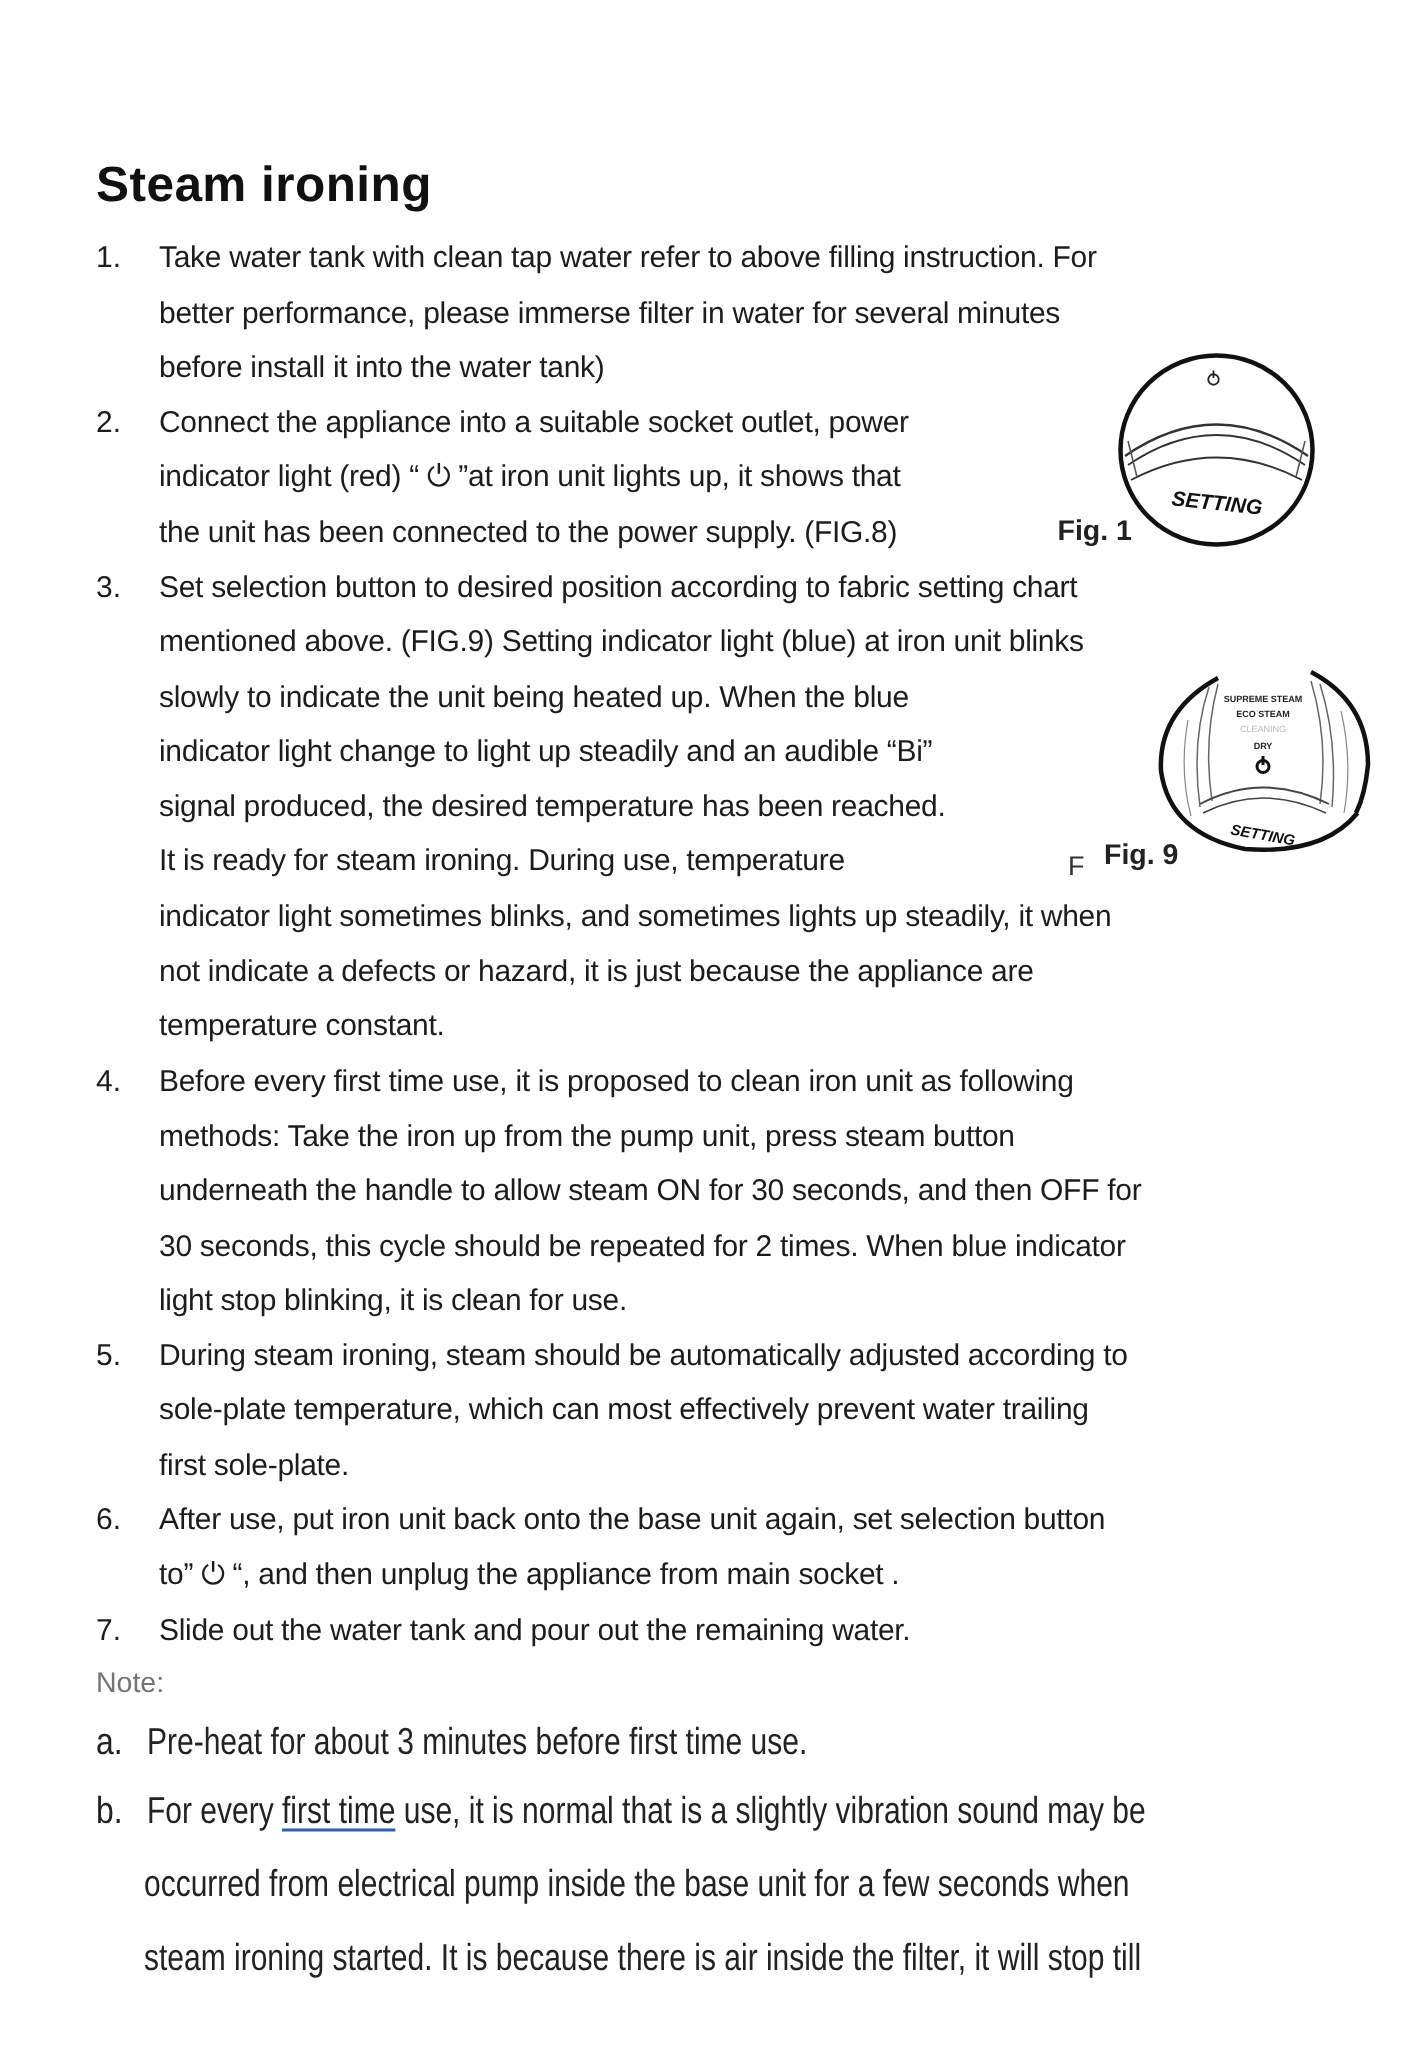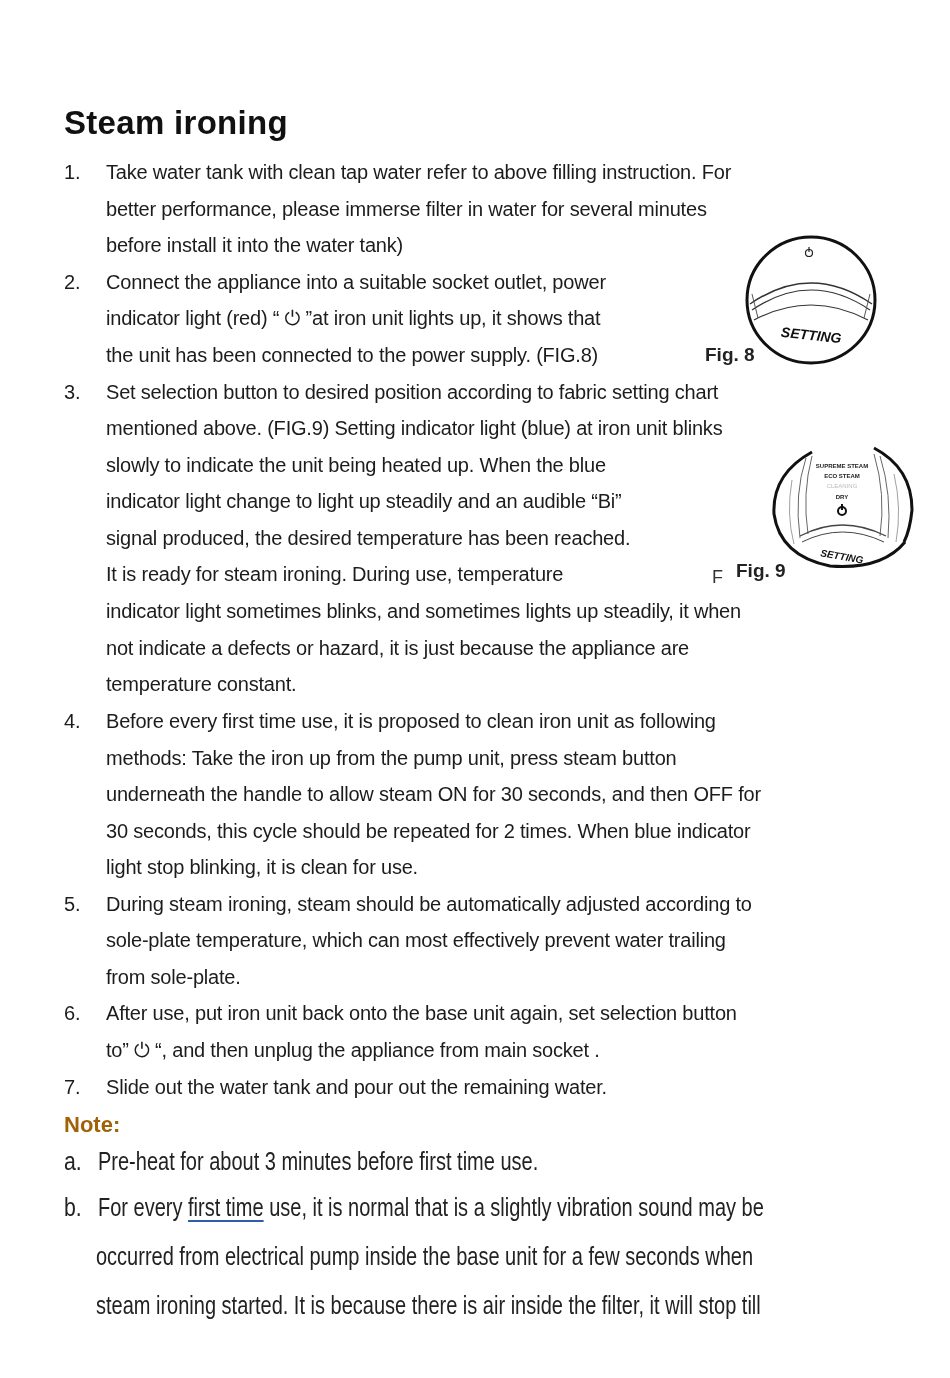--- a/index.html
+++ b/index.html
@@ -2,21 +2,21 @@
 <html><head>
 <meta charset="utf-8">
 <style>
   html, body { margin: 0; padding: 0; background: #ffffff; }
   body { width: 950px; height: 1378px; position: relative; overflow: hidden; color: #1a1a1a; }
   .page { position: absolute; left: 0; top: 12px; width: 812px; height: 1378px; }
   .title { position: absolute; left: 64px; top: 92px; font-family: "Liberation Sans", sans-serif; font-weight: bold; font-size: 33px; color: #111; letter-spacing: 0.3px; }
   .line { position: absolute; font-family: "Liberation Sans", sans-serif; font-size: 20px; color: #1c1c1c; white-space: nowrap; letter-spacing: -0.2px; }
   .num { position: absolute; left: 64px; font-family: "Liberation Sans", sans-serif; font-size: 20px; color: #1c1c1c; }
   .body { left: 106px; }
-  .note-head { position: absolute; left: 64px; top: 1100px; font-family: "Liberation Sans", sans-serif; font-weight: bold; font-size: 22px; color: #a16207; }
+  .note-head { position: absolute; left: 64px; top: 1100px; font-family: "Liberation Sans", sans-serif; font-weight: normal; font-size: 19px; color: #737373; }
   .nline { position: absolute; font-family: "Liberation Sans Narrow", "Liberation Sans", sans-serif; font-size: 25px; color: #222; white-space: nowrap; transform-origin: left top; }
   .nletter { position: absolute; left: 64px; font-family: "Liberation Sans", sans-serif; font-size: 25px; color: #222; transform: scaleX(0.85); transform-origin: left top; }
   .link { color: #222; text-decoration: underline; text-decoration-color: #2f5ea8; text-decoration-thickness: 2px; text-underline-offset: 4px; }
   .figlabel { position: absolute; font-family: "Liberation Sans", sans-serif; font-weight: bold; font-size: 19px; color: #222; }
   .fchar { position: absolute; font-family: "Liberation Sans", sans-serif; font-size: 18px; color: #333; }
   .fig { position: absolute; }
 </style>
 </head>
 <body>
 
@@ -46,21 +46,21 @@
       <path d="M10 86 Q67 56 124 86" fill="none" stroke="#333" stroke-width="1.2"></path>
       <line x1="8" y1="60" x2="14" y2="84" stroke="#555" stroke-width="1"></line>
       <line x1="126" y1="60" x2="120" y2="84" stroke="#555" stroke-width="1"></line>
       <g>
         <circle cx="65" cy="19" r="3.5" fill="none" stroke="#222" stroke-width="1.2"></circle>
         <line x1="65" y1="13" x2="65" y2="18" stroke="#222" stroke-width="1.2"></line>
       </g>
       <text x="67" y="106" text-anchor="middle" font-family="Liberation Sans, sans-serif" font-weight="bold" font-style="italic" font-size="14" fill="#111" transform="rotate(6 67 104)">SETTING</text>
     </svg>
   </div>
-  <span class="figlabel" style="left:705px; top:332px;">Fig. 8</span>
+  <span class="figlabel" style="left:705px; top:332px;">Fig. 1</span>
 
   <div>
     <span class="num" style="top:369px">3.</span>
     <span class="line body" style="top:369px">Set selection button to desired position according to fabric setting chart</span>
     <span class="line body" style="top:405px">mentioned above. (FIG.9) Setting indicator light (blue) at iron unit blinks</span>
     <span class="line body" style="top:442px">slowly to indicate the unit being heated up. When the blue</span>
     <span class="line body" style="top:478px">indicator light change to light up steadily and an audible “Bi”</span>
     <span class="line body" style="top:515px">signal produced, the desired temperature has been reached.</span>
     <span class="line body" style="top:551px">It is ready for steam ironing. During use, temperature</span>
     <span class="line body" style="top:588px">indicator light sometimes blinks, and sometimes lights up steadily, it when</span>
@@ -100,21 +100,21 @@
     <span class="line body" style="top:735px">methods: Take the iron up from the pump unit, press steam button</span>
     <span class="line body" style="top:771px">underneath the handle to allow steam ON for 30 seconds, and then OFF for</span>
     <span class="line body" style="top:808px">30 seconds, this cycle should be repeated for 2 times. When blue indicator</span>
     <span class="line body" style="top:844px">light stop blinking, it is clean for use.</span>
   </div>
 
   <div>
     <span class="num" style="top:881px">5.</span>
     <span class="line body" style="top:881px">During steam ironing, steam should be automatically adjusted according to</span>
     <span class="line body" style="top:917px">sole-plate temperature, which can most effectively prevent water trailing</span>
-    <span class="line body" style="top:954px">from sole-plate.</span>
+    <span class="line body" style="top:954px">first sole-plate.</span>
   </div>
 
   <div>
     <span class="num" style="top:990px">6.</span>
     <span class="line body" style="top:990px">After use, put iron unit back onto the base unit again, set selection button</span>
     <span class="line body" style="top:1027px">to” ⏻ “, and then unplug the appliance from main socket .</span>
   </div>
 
   <div>
     <span class="num" style="top:1064px">7.</span>

